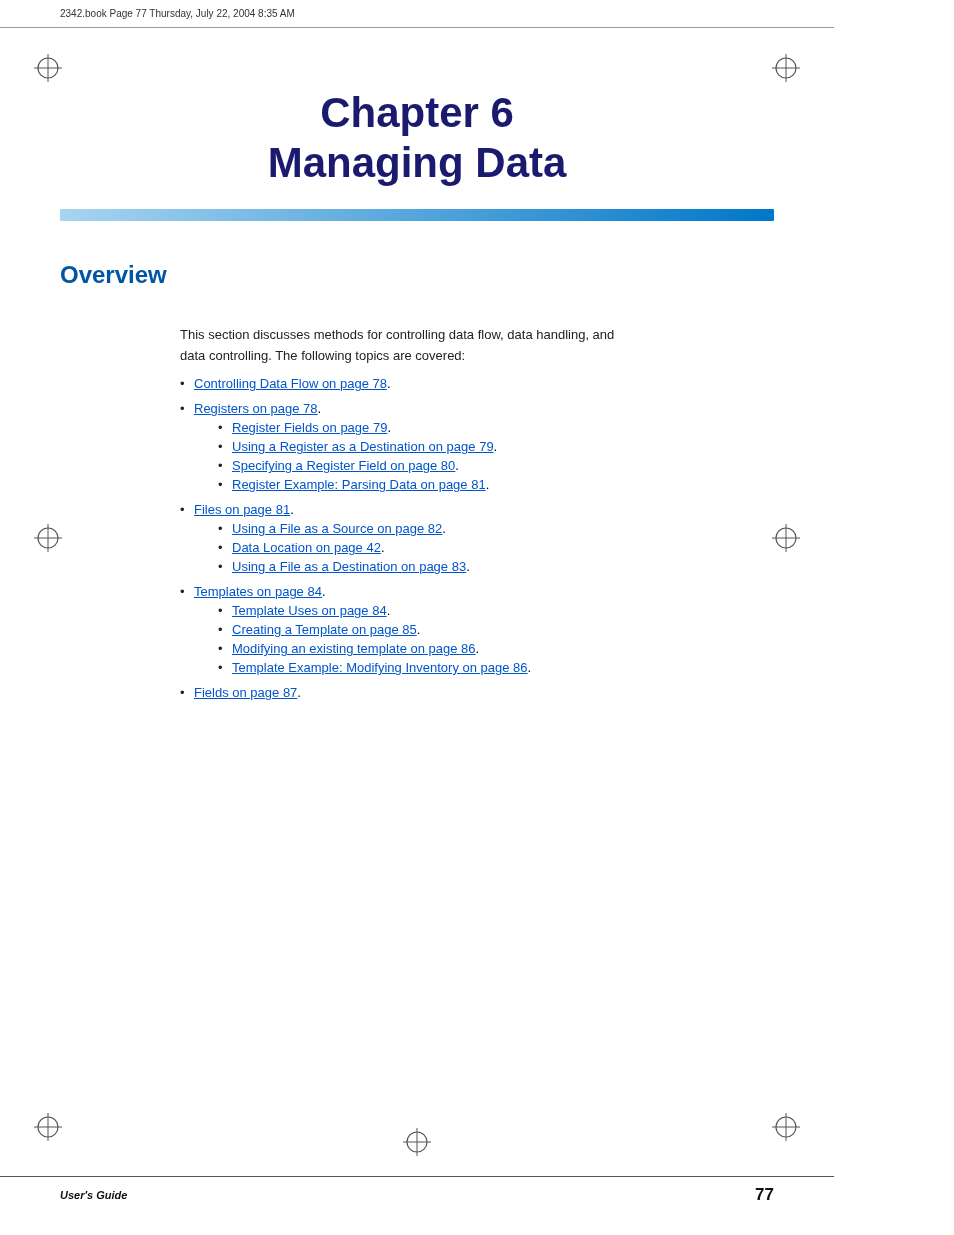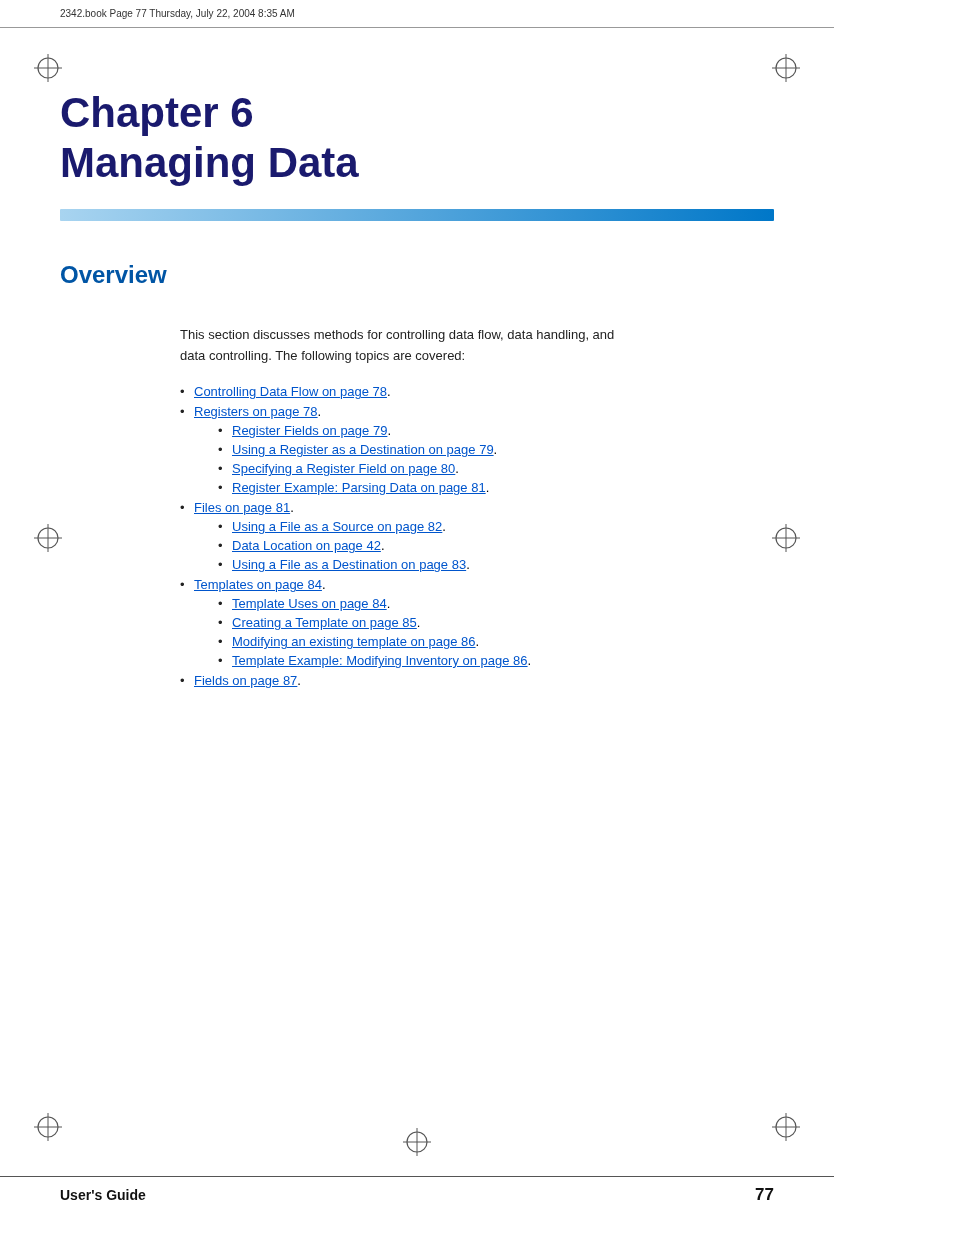--- a/index.html
+++ b/index.html
@@ -47,21 +47,21 @@
     .reg-top-left { top: 50px; left: 30px; }
     .reg-top-right { top: 50px; right: 30px; }
     .reg-mid-left { top: 520px; left: 30px; }
     .reg-mid-right { top: 520px; right: 30px; }
     .reg-bot-left { bottom: 90px; left: 30px; }
     .reg-bot-right { bottom: 90px; right: 30px; }
     .reg-bot-center { bottom: 75px; left: 50%; transform: translateX(-50%); }
 
     
     .chapter-title-area {
-      text-align: left;
+      text-align: center;
       padding: 60px 60px 0 60px;
       margin-bottom: 0;
     }
 
     .chapter-title {
       font-size: 42px;
       font-weight: bold;
       color: #1a1a6e;
       font-family: Arial, Helvetica, sans-serif;
       line-height: 1.2;
@@ -87,37 +87,37 @@
       color: #0055a5;
       font-family: Arial, Helvetica, sans-serif;
       margin-bottom: 36px;
     }
 
     .overview-intro {
       margin-left: 120px;
       font-size: 13px;
       color: #222;
       line-height: 1.6;
-      margin-bottom: 18px;
     }
 
     .toc-list {
       margin-left: 120px;
       font-size: 13px;
     }
 
     .toc-list ul {
       list-style: none;
       padding: 0;
     }
 
     .toc-list > ul > li {
       margin-bottom: 5px;
       position: relative;
       padding-left: 14px;
+      margin-top: 10px;
     }
 
     .toc-list > ul > li::before {
       content: "•";
       position: absolute;
       left: 0;
       color: #222;
     }
 
     .toc-list ul ul {
@@ -152,23 +152,24 @@
       right: 0;
       display: flex;
       justify-content: space-between;
       align-items: center;
       padding: 0 60px;
       border-top: 1.5px solid #555;
       padding-top: 8px;
     }
 
     .footer-left {
-      font-size: 14px;
+      font-size: 11px;
       font-weight: bold;
       color: #111;
+      font-style: italic;
     }
 
     .footer-right {
       font-size: 17px;
       font-weight: bold;
       color: #111;
     }
   </style>
 </head>
 <body>

